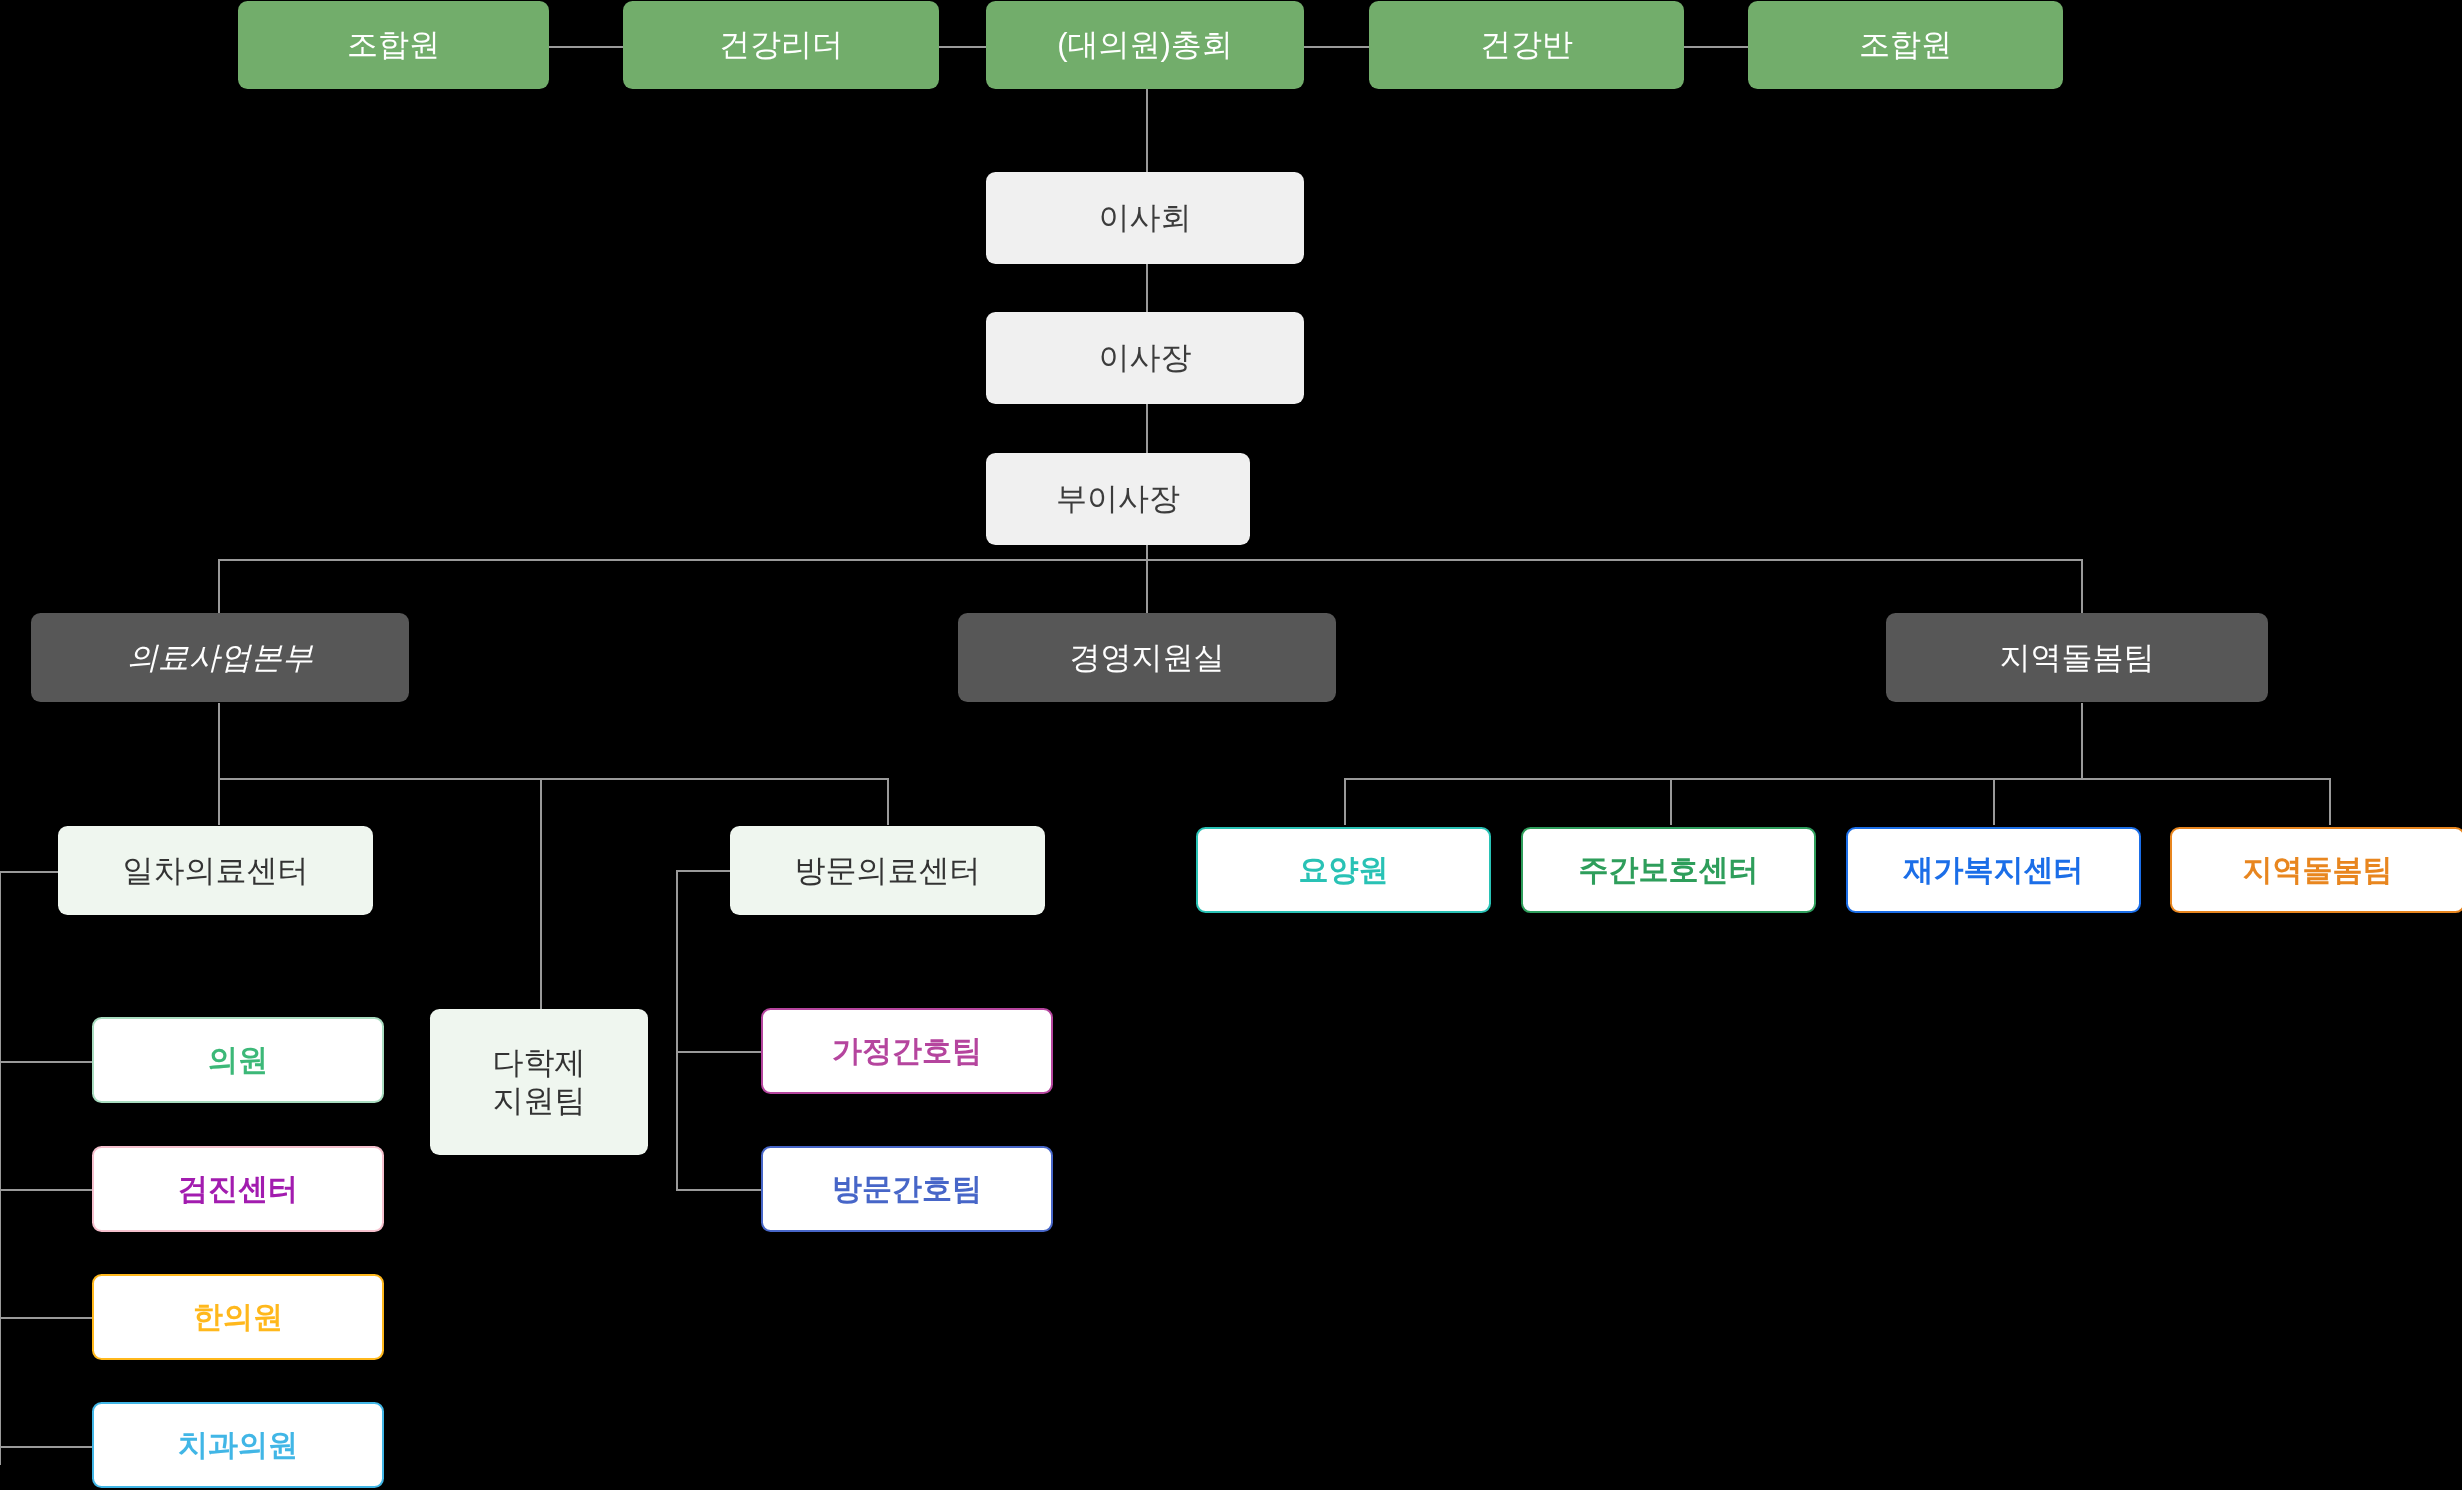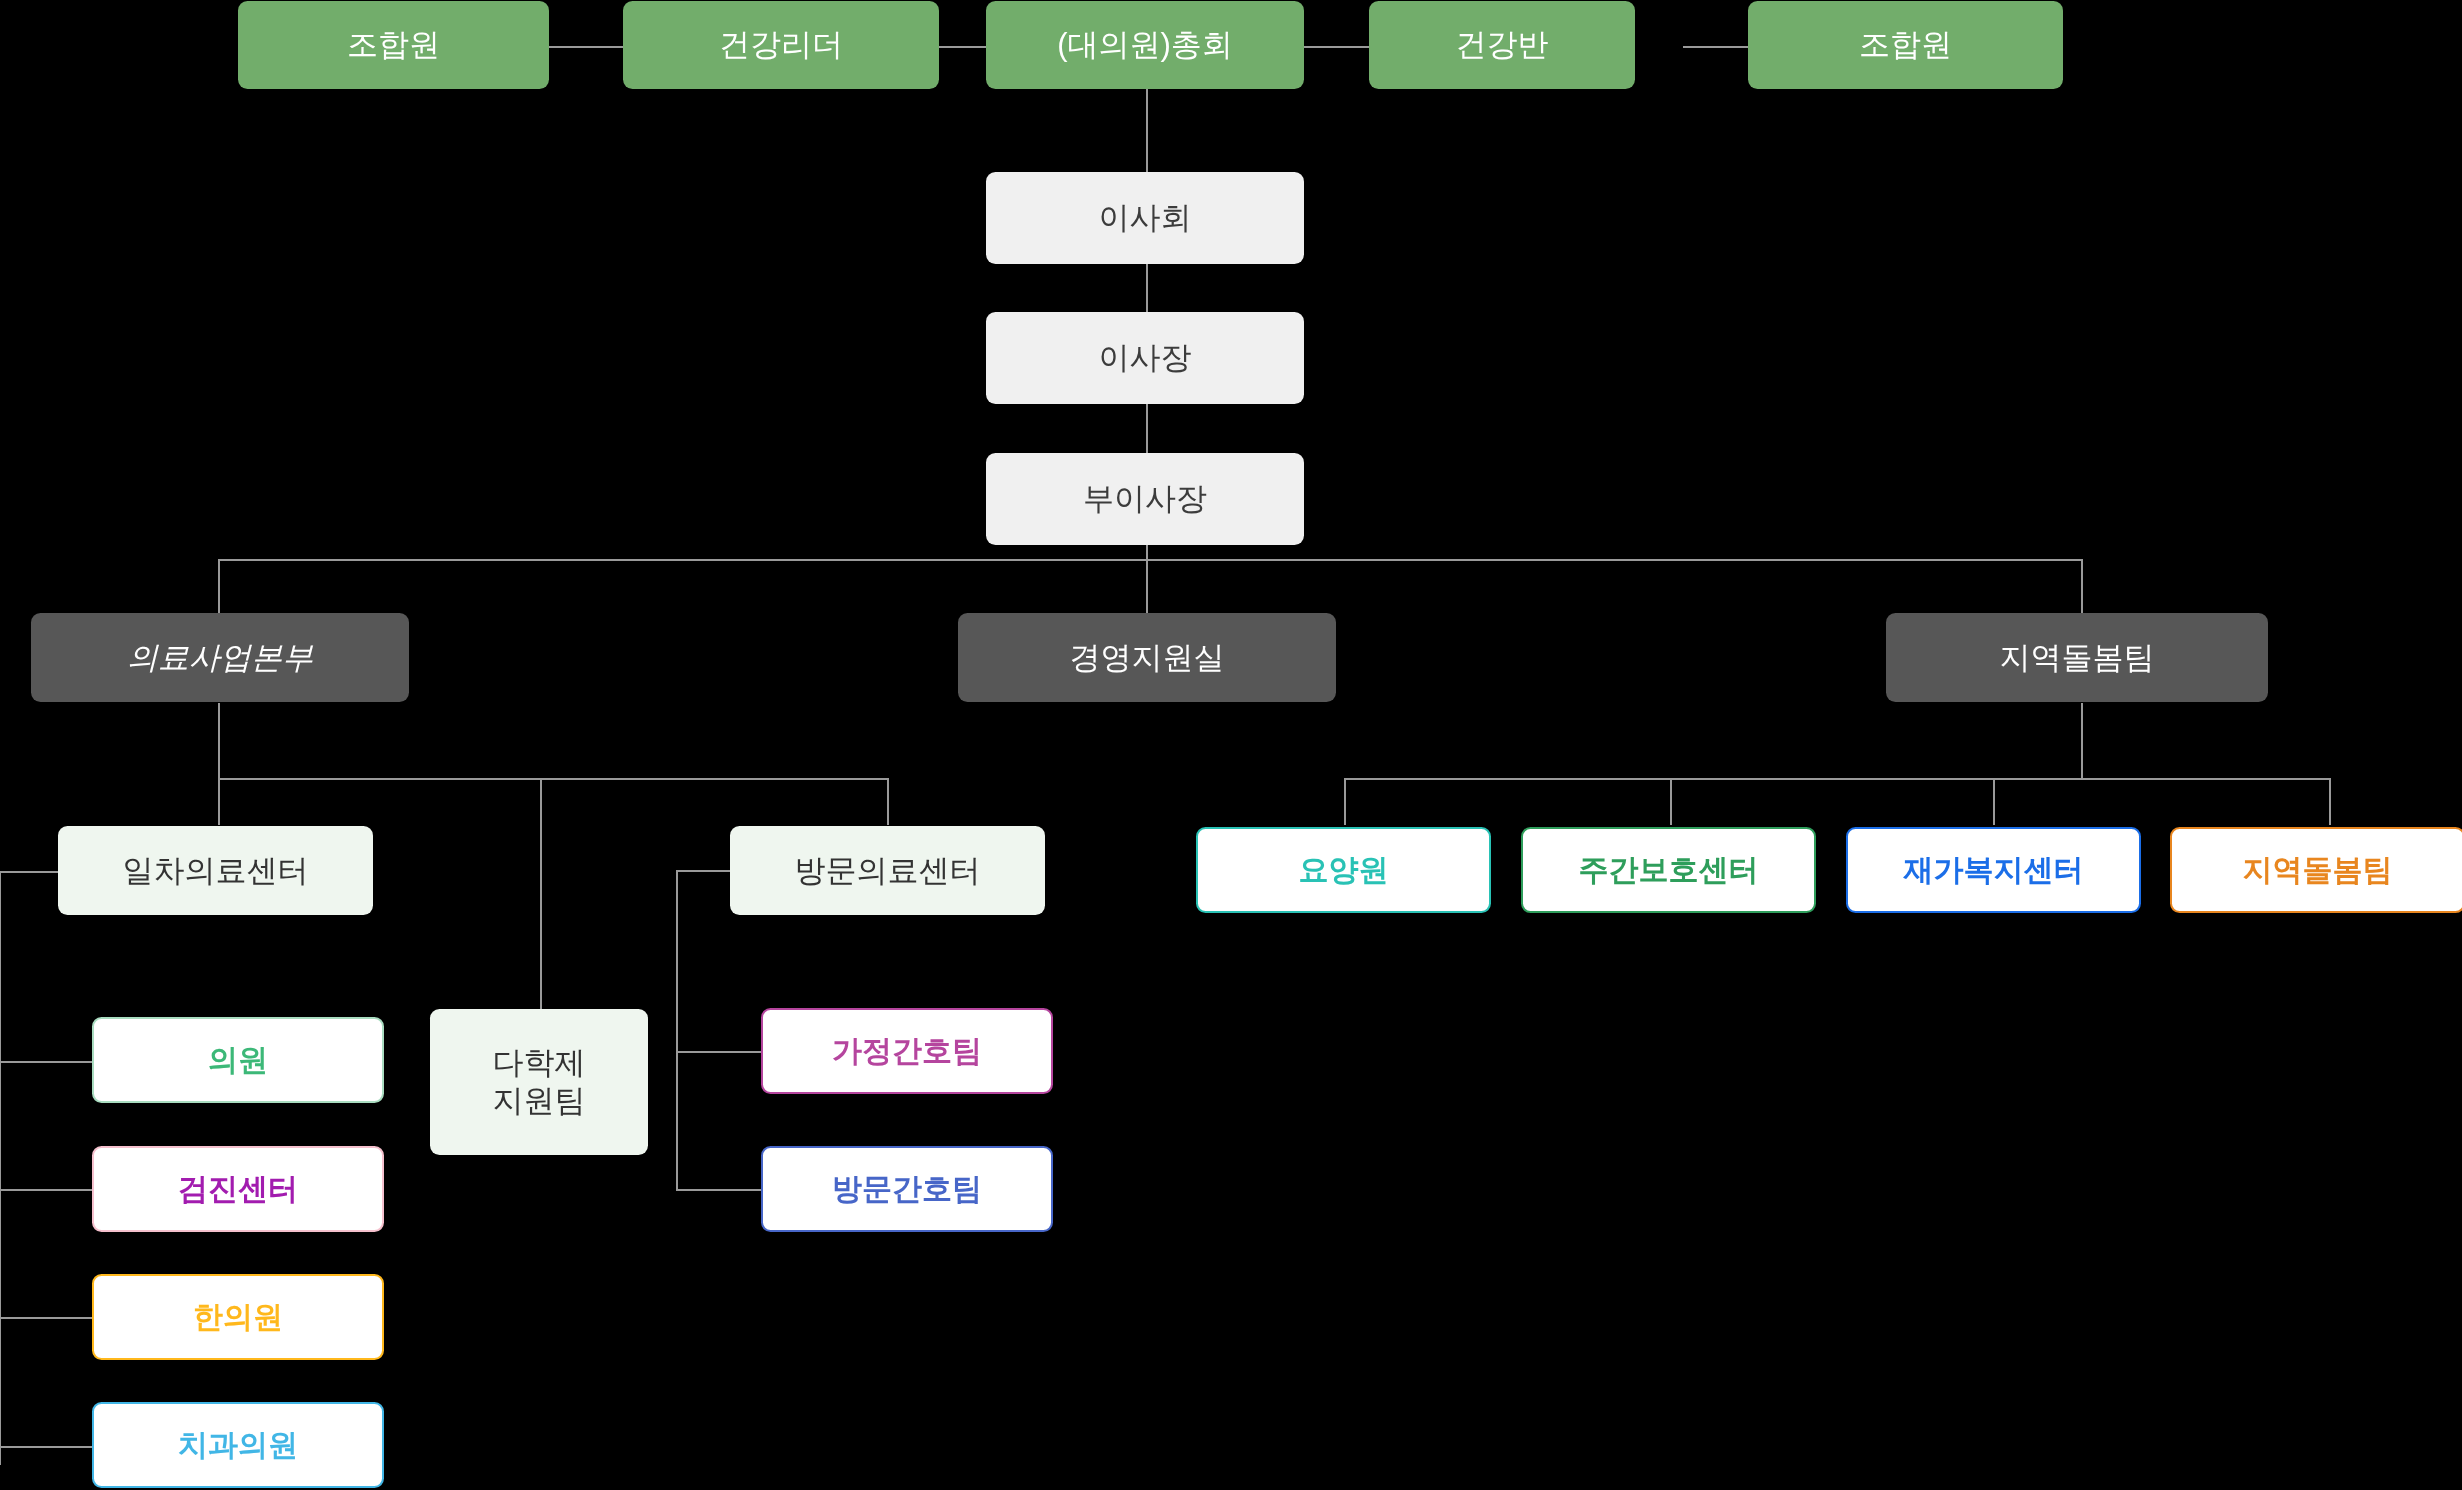--- a/index.html
+++ b/index.html
@@ -112,26 +112,26 @@
   <div class="line h" style="left:0px; top:1446px; width:92px;"></div>
 
   <div class="line v" style="left:676px; top:870px; height:320px;"></div>
   <div class="line h" style="left:676px; top:870px; width:54px;"></div>
   <div class="line h" style="left:676px; top:1051px; width:86px;"></div>
   <div class="line h" style="left:676px; top:1189px; width:86px;"></div>
 
   <div class="node n-green" style="left:238px;  top:1.4px;  width:311px; height:88px;">조합원</div>
   <div class="node n-green" style="left:623px;  top:1.4px;  width:316px; height:88px;">건강리더</div>
   <div class="node n-green" style="left:986px; top:1.4px;  width:318px; height:88px;">(대의원)총회</div>
-  <div class="node n-green" style="left:1369px; top:1.4px;  width:266px; height:88px;">건강반</div>
+  <div class="node n-green" style="left:1369px; top:1.4px;  width:315px; height:88px;">건강반</div>
   <div class="node n-green" style="left:1748px; top:1.4px;  width:315px; height:88px;">조합원</div>
 
   <div class="node n-grey" style="left:986px; top:172px; width:318px; height:92px;">이사회</div>
   <div class="node n-grey" style="left:986px; top:312px; width:318px; height:92px;">이사장</div>
-  <div class="node n-grey" style="left:986px; top:453px; width:318px; height:92px;">부이사장</div>
+  <div class="node n-grey" style="left:986px; top:453px; width:264px; height:92px;">부이사장</div>
 
   <div class="node n-dark" style="left:31px;   top:613px; width:378px; height:89px;font-style:italic;">의료사업본부</div>
   <div class="node n-dark" style="left:958px; top:613px; width:378px; height:89px;">경영지원실</div>
   <div class="node n-dark" style="left:1886px; top:613px; width:382px; height:89px;">지역돌봄팀</div>
 
   <div class="node n-mint" style="left:58px;  top:826px; width:315px; height:89px;">일차의료센터</div>
   <div class="node n-mint" style="left:430px; top:1009px; width:218px; height:146px;">다학제
 지원팀</div>
   <div class="node n-mint" style="left:730px;top:826px; width:315px; height:89px;">방문의료센터</div>
 

